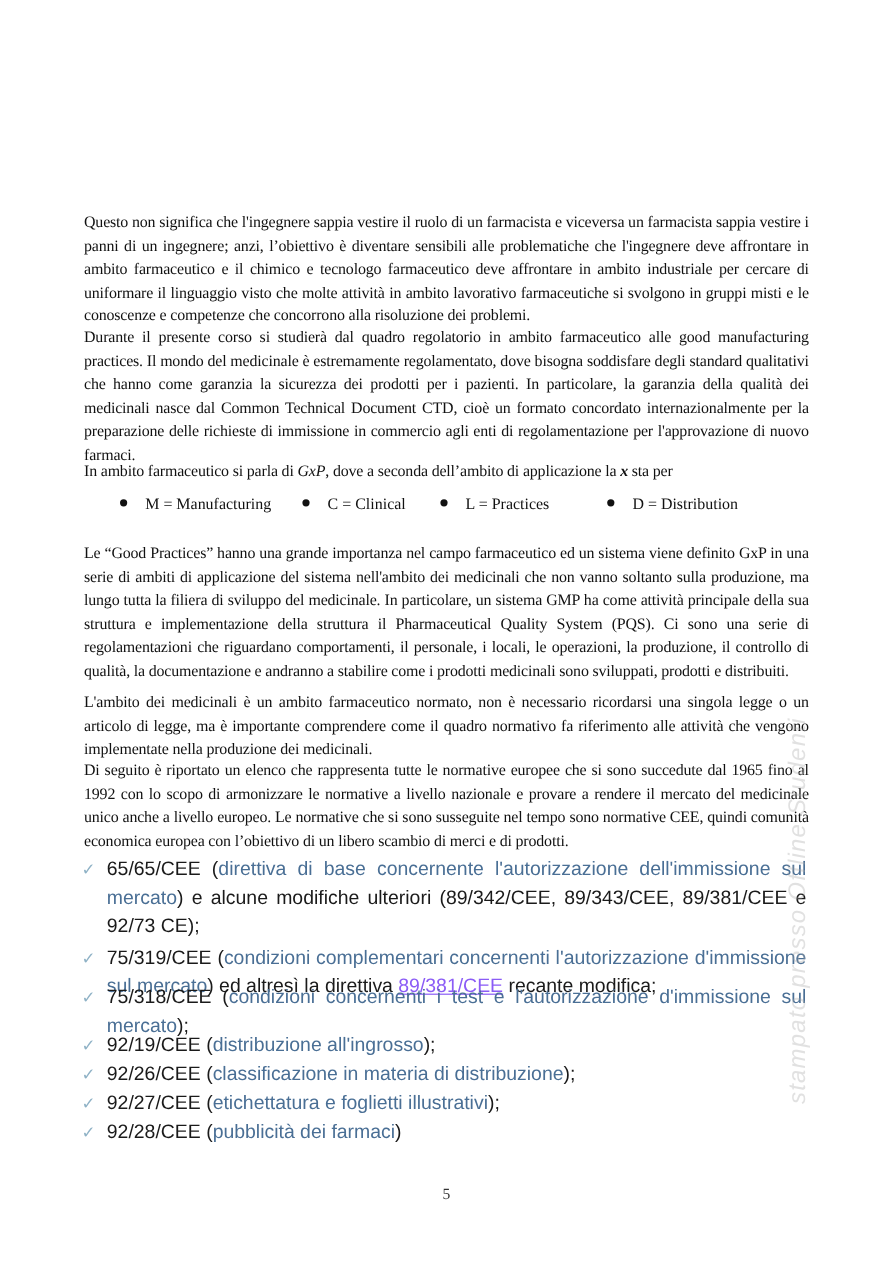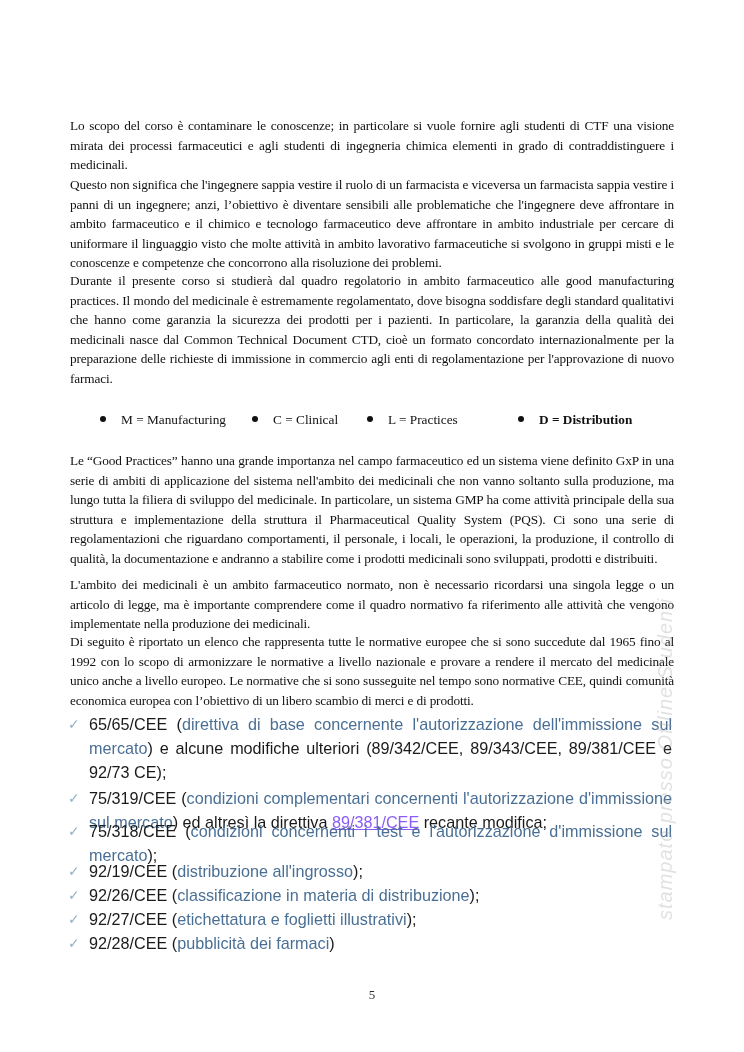--- a/index.html
+++ b/index.html
@@ -51,32 +51,34 @@
       position: absolute; left: 0; width: 744px; top: 987px; text-align: center;
       font-size: 13px; color: #333;
     }
   </style>
 </head>
 <body>
 
 <div class="page">
 
 
-  <p class="para" style="top:116px;">Lo scopo del corso è contaminare le conoscenze; in particolare si vuole fornire agli studenti di CTF una visione mirata dei processi farmaceutici e agli studenti di ingegneria chimica elementi in grado di contraddistinguere i medicinali.</p>
 
   <p class="para" style="top:175px;">Questo non significa che l'ingegnere sappia vestire il ruolo di un farmacista e viceversa un farmacista sappia vestire i panni di un ingegnere; anzi, l’obiettivo è diventare sensibili alle problematiche che l'ingegnere deve affrontare in ambito farmaceutico e il chimico e tecnologo farmaceutico deve affrontare in ambito industriale per cercare di uniformare il linguaggio visto che molte attività in ambito lavorativo farmaceutiche si svolgono in gruppi misti e le conoscenze e competenze che concorrono alla risoluzione dei problemi.</p>
 
   <p class="para" style="top:271px;">Durante il presente corso si studierà dal quadro regolatorio in ambito farmaceutico alle good manufacturing practices. Il mondo del medicinale è estremamente regolamentato, dove bisogna soddisfare degli standard qualitativi che hanno come garanzia la sicurezza dei prodotti per i pazienti. In particolare, la garanzia della qualità dei medicinali nasce dal Common Technical Document CTD, cioè un formato concordato internazionalmente per la preparazione delle richieste di immissione in commercio agli enti di regolamentazione per l'approvazione di nuovo farmaci.</p>
 
+  <p class="para left" style="top:383px;">
+    <span>In ambito farmaceutico si parla di </span><span class="gxp">GxP</span><span>, dove a seconda dell’ambito di applicazione la </span><span class="xvar">x</span><span> sta per</span>
+  </p>
 
   <ul class="bullets">
     <li style="left:100px;"><span class="dot"></span><span>M = Manufacturing</span></li>
     <li style="left:252px;"><span class="dot"></span><span>C = Clinical</span></li>
     <li style="left:367px;"><span class="dot"></span><span>L = Practices</span></li>
-    <li style="left:518px;font-weight:bold;"><span class="dot"></span><span>D = Distribution</span></li>
+    <li style="left:506px;"><span class="dot"></span><span>D = Distribution</span></li>
   </ul>
 
   <p class="para" style="top:451px;">Le “Good Practices” hanno una grande importanza nel campo farmaceutico ed un sistema viene definito GxP in una serie di ambiti di applicazione del sistema nell'ambito dei medicinali che non vanno soltanto sulla produzione, ma lungo tutta la filiera di sviluppo del medicinale. In particolare, un sistema GMP ha come attività principale della sua struttura e implementazione della struttura il Pharmaceutical Quality System (PQS). Ci sono una serie di regolamentazioni che riguardano comportamenti, il personale, i locali, le operazioni, la produzione, il controllo di qualità, la documentazione e andranno a stabilire come i prodotti medicinali sono sviluppati, prodotti e distribuiti.</p>
 
   <p class="para" style="top:575px;">L'ambito dei medicinali è un ambito farmaceutico normato, non è necessario ricordarsi una singola legge o un articolo di legge, ma è importante comprendere come il quadro normativo fa riferimento alle attività che vengono implementate nella produzione dei medicinali.</p>
 
   <p class="para" style="top:632px;">Di seguito è riportato un elenco che rappresenta tutte le normative europee che si sono succedute dal 1965 fino al 1992 con lo scopo di armonizzare le normative a livello nazionale e provare a rendere il mercato del medicinale unico anche a livello europeo. Le normative che si sono susseguite nel tempo sono normative CEE, quindi comunità economica europea con l’obiettivo di un libero scambio di merci e di prodotti.</p>
 
   <div class="slide">
     <div class="item" style="top:4px;">

